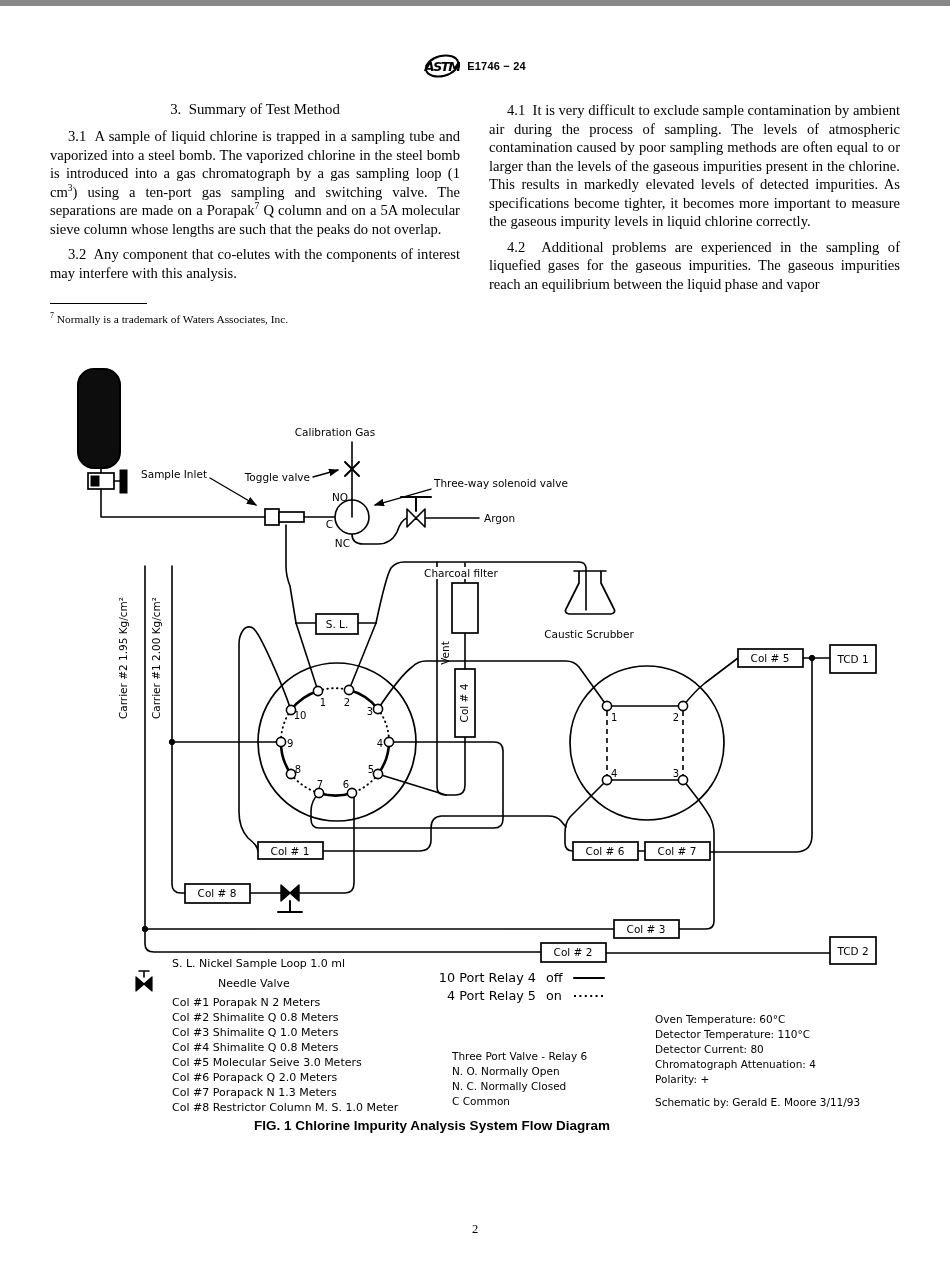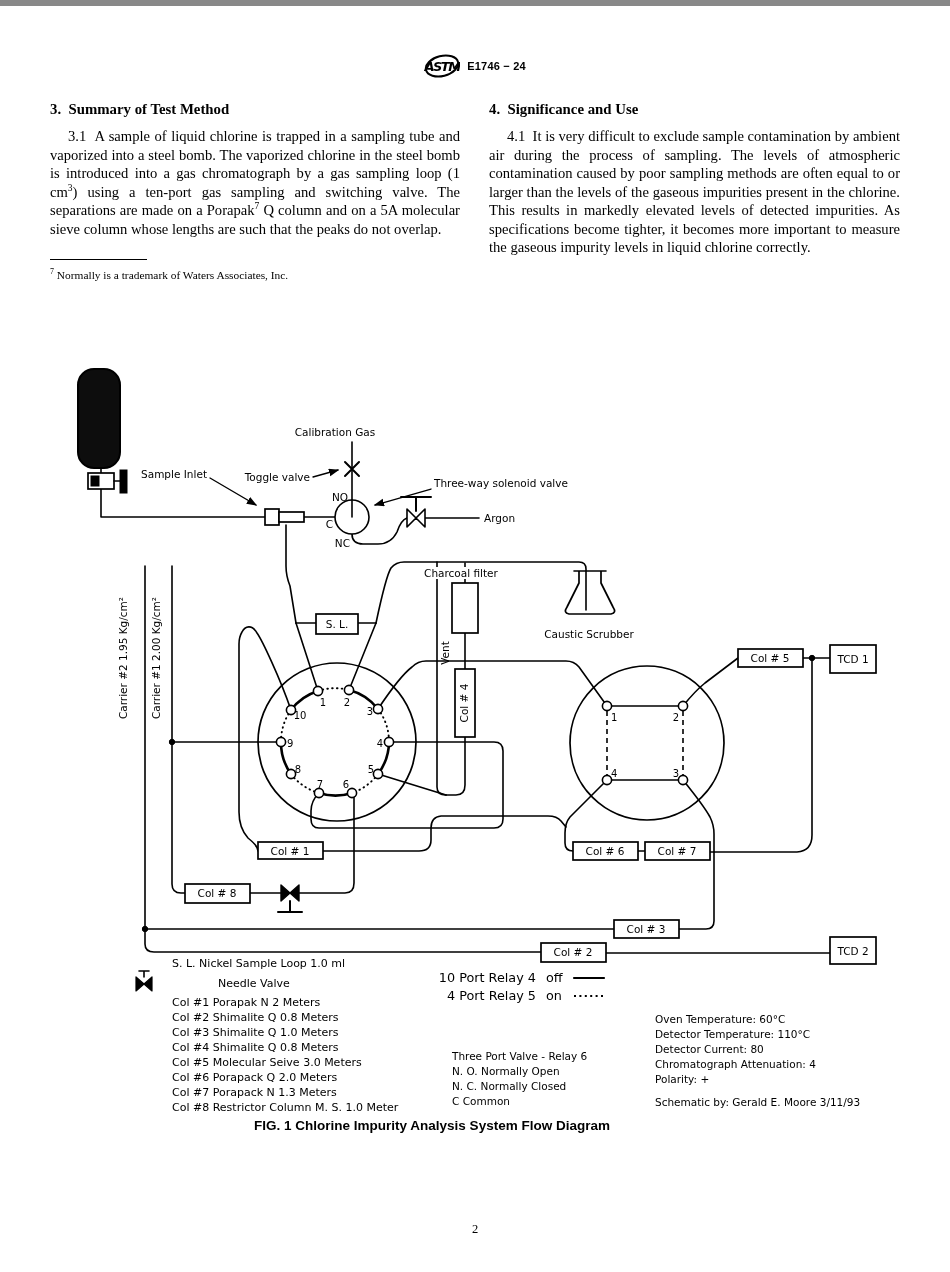--- a/index.html
+++ b/index.html
@@ -2,21 +2,21 @@
 <html><head>
 <meta charset="utf-8">
 <style>
   html,body{margin:0;padding:0;background:#888;}
   .page{position:relative;width:950px;height:1272px;background:#fff;font-family:"Liberation Serif",serif;color:#000000;margin:6px auto;overflow:hidden;padding-left:32px;}
   .header{position:absolute;top:44px;left:0;width:950px;display:flex;justify-content:center;align-items:center;gap:7px;}
   .header-title{font-family:"Liberation Sans",sans-serif;font-weight:bold;font-size:11px;letter-spacing:.2px;}
   .col{position:absolute;top:95px;}
   .col-left{left:50px;width:410px;}
   .col-right{left:489px;width:411px;}
-  .sec-heading{font-size:14.8px;font-weight:bold;margin:0 0 9px 0;white-space:pre-wrap;}
+  .sec-heading{font-size:14.8px;font-weight:normal;margin:0 0 9px 0;white-space:pre-wrap;text-align:center;}
   p.body{font-size:14.6px;line-height:18.5px;text-align:justify;margin:0 0 7px 0;text-indent:18px;white-space:pre-wrap;}
   p.body sup{font-size:9.5px;line-height:0;}
   .footnote-rule{border:0;border-top:1.2px solid #000;width:97px;margin:21px 0 7px 0;}
   .footnote{font-size:11.4px;}
   .footnote sup{font-size:8px;}
   .fig-caption{position:absolute;top:1112px;left:0;width:864px;text-align:center;font-family:"Liberation Sans",sans-serif;font-weight:bold;font-size:13.5px;}
   .page-number{position:absolute;top:1216px;left:0;width:950px;text-align:center;font-size:12.5px;}
   svg text{font-family:"DejaVu Sans","Liberation Sans",sans-serif;font-size:10.5px;fill:#000;}
   svg text.tm{text-anchor:middle}
   svg text.te{text-anchor:end}
@@ -42,27 +42,28 @@
     <svg width="36" height="32" viewBox="0 0 36 32">
       <ellipse cx="18" cy="16" rx="16.5" ry="10" transform="rotate(-14 18 16)" fill="none" stroke="#000" stroke-width="2"></ellipse>
       <text x="18" y="21" text-anchor="middle" style="font-size:13px;font-weight:bold;font-style:italic;letter-spacing:-1.5px">ASTM</text>
     </svg>
     <span class="header-title">E1746 − 24</span>
   </div>
 
   <div class="col col-left">
     <div class="sec-heading">3.  Summary of Test Method</div>
     <p class="body"><span>3.1  A sample of liquid chlorine is trapped in a sampling tube and vaporized into a steel bomb. The vaporized chlorine in the steel bomb is introduced into a gas chromatograph by a gas sampling loop (1 cm</span><sup>3</sup><span>) using a ten-port gas sampling and switching valve. The separations are made on a Porapak</span><sup>7</sup><span> Q column and on a 5A molecular sieve column whose lengths are such that the peaks do not overlap.</span></p>
+    <p class="body">3.2  Any component that co-elutes with the components of interest may interfere with this analysis.</p>
     <hr class="footnote-rule">
     <div class="footnote"><sup>7</sup><span> Normally is a trademark of Waters Associates, Inc.</span></div>
   </div>
 
   <div class="col col-right">
-    <div class="sec-heading">4.  Significance and Use</div>
     <p class="body">4.1  It is very difficult to exclude sample contamination by ambient air during the process of sampling. The levels of atmospheric contamination caused by poor sampling methods are often equal to or larger than the levels of the gaseous impurities present in the chlorine. This results in markedly elevated levels of detected impurities. As specifications become tighter, it becomes more important to measure the gaseous impurity levels in liquid chlorine correctly.</p>
+    <p class="body">4.2  Additional problems are experienced in the sampling of liquefied gases for the gaseous impurities. The gaseous impurities reach an equilibrium between the liquid phase and vapor</p>
   </div>
 
   <svg width="950" height="760" viewBox="0 355 950 760" style="position:absolute;top:355px;left:0">
     <defs>
       <marker id="arr" markerWidth="9" markerHeight="8" refX="7" refY="3" orient="auto">
         <path d="M0,0 L8,3 L0,6 Z" fill="#000"></path>
       </marker>
     </defs>
 
     <g>

